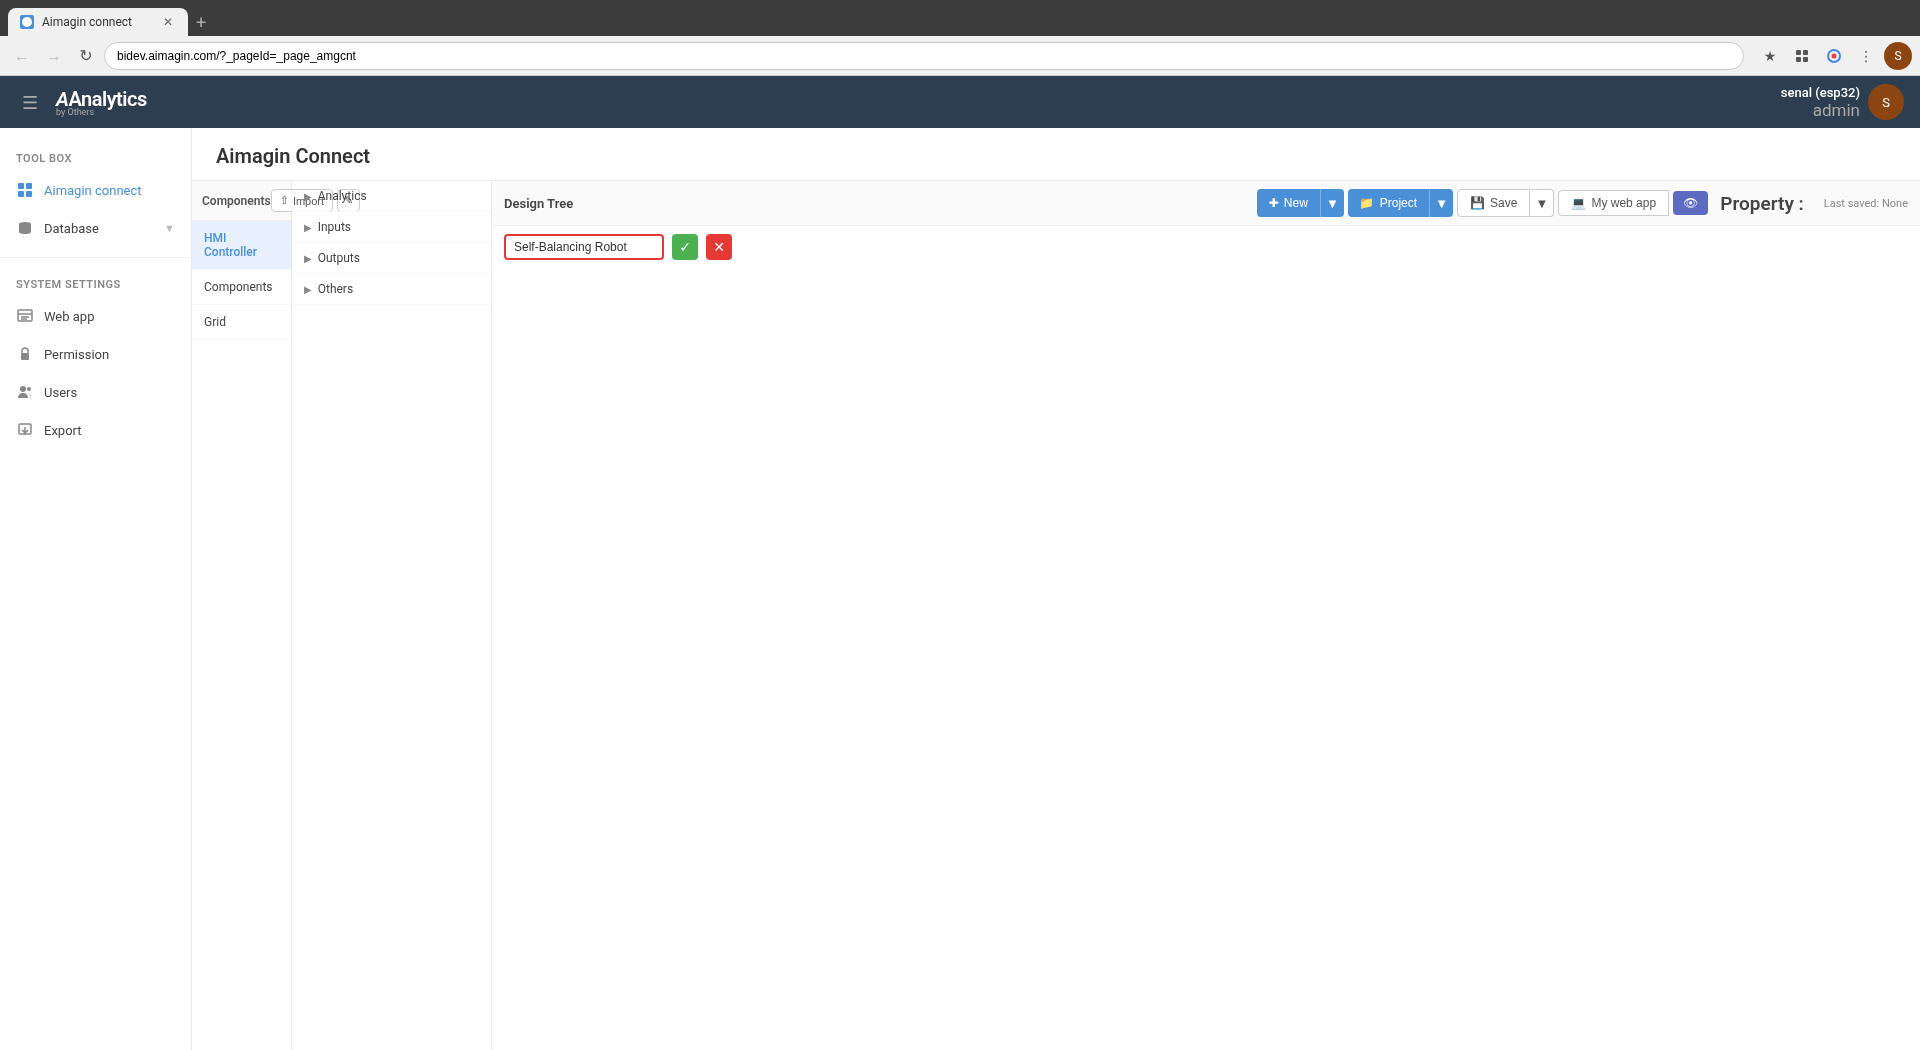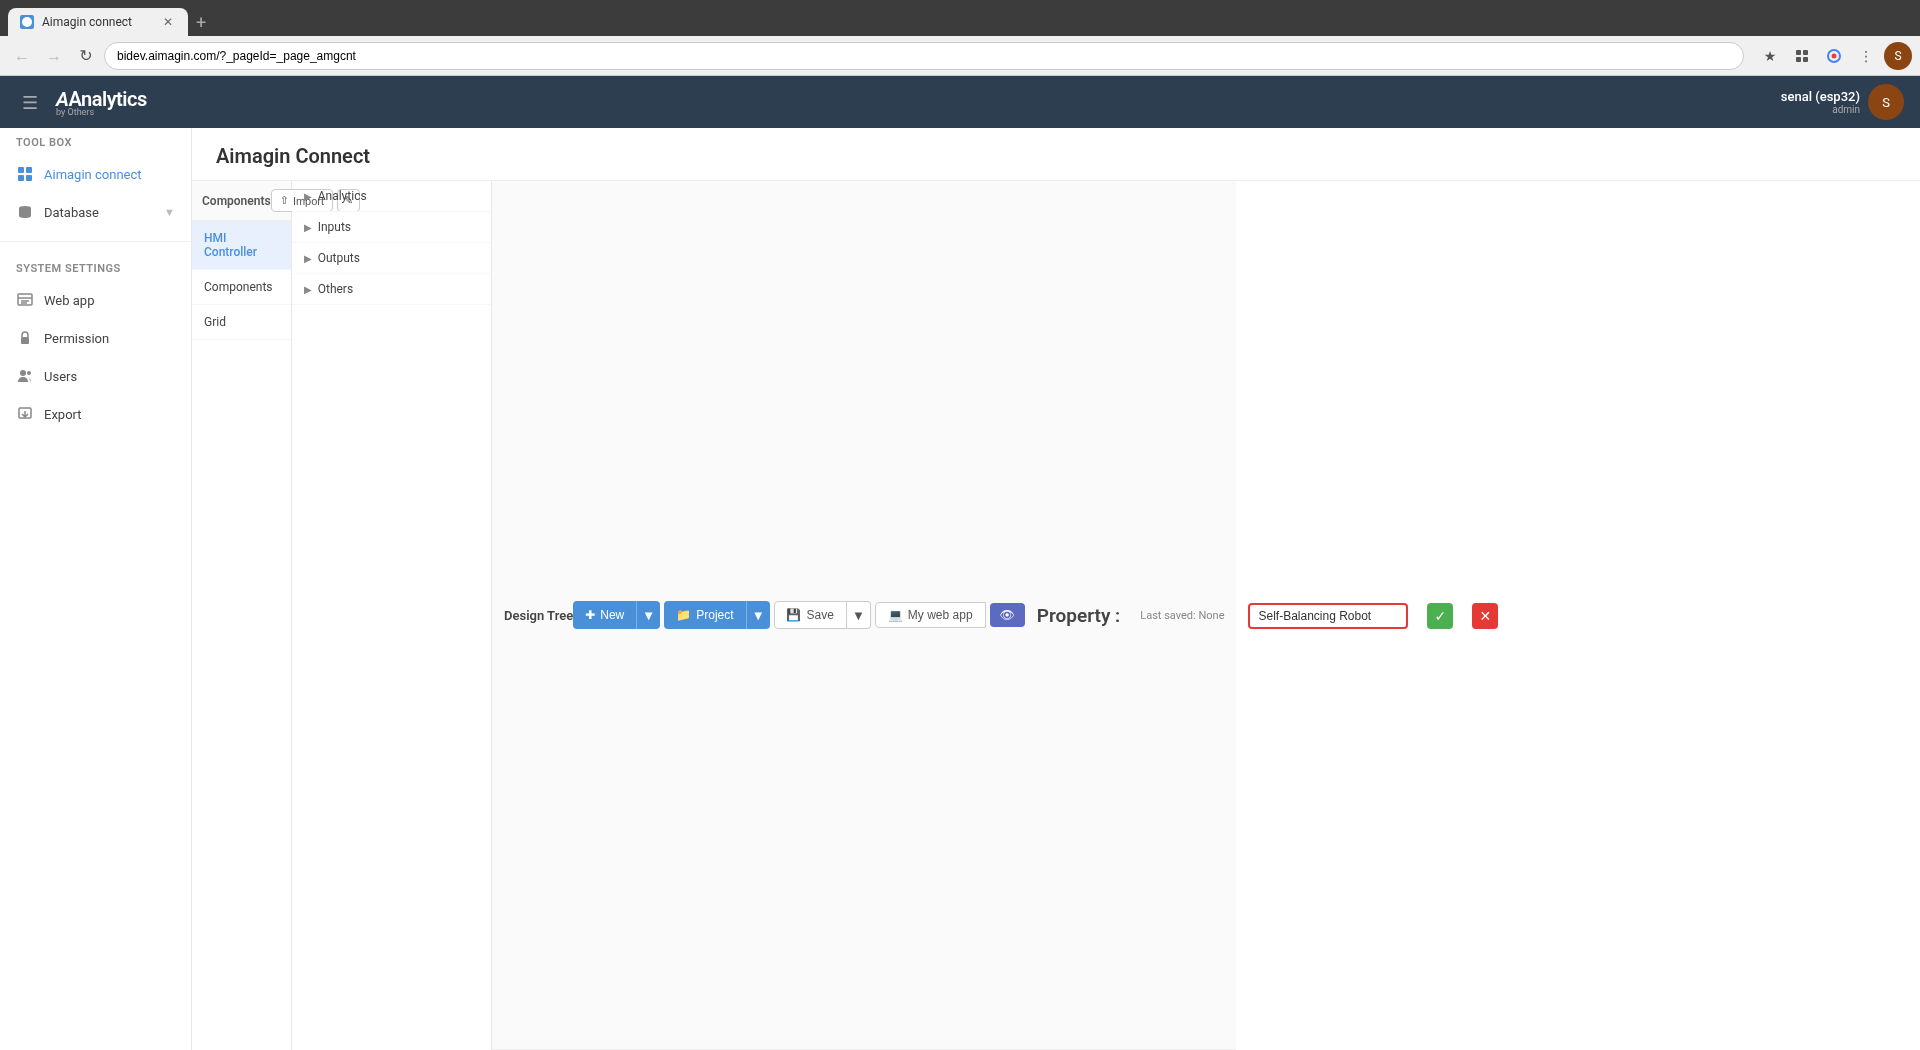--- a/index.html
+++ b/index.html
@@ -27,27 +27,27 @@
     
     .top-nav { background: #2c3e50; height: 52px; display: flex; align-items: center; padding: 0 16px; gap: 12px; }
     .hamburger { color: #aaa; cursor: pointer; font-size: 18px; width: 28px; text-align: center; }
     .logo-text { color: white; font-size: 20px; font-weight: 600; letter-spacing: -0.5px; }
     .logo-sub { color: #aaa; font-size: 9px; display: block; margin-top: -4px; }
     .logo-a { font-style: italic; }
     .top-nav-right { margin-left: auto; display: flex; align-items: center; gap: 8px; justify-content: space-between; }
     .user-avatar { width: 36px; height: 36px; border-radius: 50%; background: #8B4513; display: flex; align-items: center; justify-content: center; color: white; font-size: 13px; }
     .user-info { color: white; text-align: right; }
     .user-name { font-size: 13px; font-weight: 500; }
-    .user-role { font-size: 10px; color: #aaa; }
+    .user-role { font-size: 17px; color: #aaa; }
 
     
     .main-content { display: flex; flex: 1; overflow: hidden; }
     
     
-    .sidebar { width: 192px; background: white; border-right: 1px solid #e8e8e8; padding: 0 0; display: flex; flex-direction: column; gap: 4px; overflow-y: auto; }
+    .sidebar { width: 192px; background: white; border-right: 1px solid #e8e8e8; padding: 16px 0; display: flex; flex-direction: column; gap: 4px; overflow-y: auto; }
     .sidebar-section-label { font-size: 11px; color: #888; font-weight: 600; padding: 8px 16px 4px; text-transform: uppercase; letter-spacing: 0.5px; }
     .sidebar-item { display: flex; align-items: center; gap: 10px; padding: 8px 16px; cursor: pointer; color: #444; border-radius: 0; transition: background 0.15s; }
     .sidebar-item.active { color: #4a90d9; }
     .sidebar-item-icon { width: 18px; height: 18px; display: flex; align-items: center; justify-content: center; flex-shrink: 0; }
     .sidebar-item-label { font-size: 13px; }
     .sidebar-item-arrow { margin-left: auto; color: #bbb; font-size: 11px; }
     .sidebar-divider { height: 1px; background: #f0f0f0; margin: 8px 0; }
 
     
     .content-area { flex: 1; display: flex; flex-direction: column; overflow: hidden; }
@@ -62,35 +62,35 @@
     .comp-list { display: flex; flex-direction: column; }
     .comp-item { padding: 10px 12px; font-size: 12px; color: #444; cursor: pointer; border-bottom: 1px solid #f5f5f5; }
     .comp-item.active { background: #e8f0fe; color: #4a90d9; font-weight: 500; }
 
     
     .middle-section { width: 200px; border-right: 1px solid #e8e8e8; display: flex; flex-direction: column; }
     .tree-item { display: flex; align-items: center; gap: 6px; padding: 8px 12px; font-size: 12px; color: #444; cursor: pointer; border-bottom: 1px solid #f8f8f8; }
     .tree-arrow { color: #888; font-size: 10px; }
 
     
-    .design-tree-panel { flex: 1; display: flex; flex-direction: row; overflow: hidden; }
+    .design-tree-panel { flex: 1; display: flex; flex-direction: column; overflow: hidden; }
     .design-tree-header { display: flex; align-items: center; justify-content: space-between; padding: 8px 12px; border-bottom: 1px solid #eee; background: #fafafa; }
     .design-tree-title { font-size: 13px; font-weight: 600; color: #444; }
     .design-tree-actions { display: flex; gap: 4px; align-items: center; }
     
     .btn { display: flex; align-items: center; gap: 5px; padding: 5px 12px; border-radius: 4px; font-size: 12px; cursor: pointer; border: none; font-weight: 500; }
     .btn-blue { background: #4a90d9; color: white; }
     .btn-outline { background: white; color: #555; border: 1px solid #ccc; }
     .btn-dropdown { width: 24px; height: 28px; display: flex; align-items: center; justify-content: center; border-left: 1px solid rgba(255,255,255,0.3); background: #4a90d9; color: white; cursor: pointer; border-radius: 0 4px 4px 0; }
     .btn-group { display: flex; }
     .btn-group .btn { border-radius: 4px 0 0 4px; }
     .btn-dropdown-outline { width: 24px; height: 28px; display: flex; align-items: center; justify-content: center; border: 1px solid #ccc; border-left: none; background: white; color: #555; cursor: pointer; border-radius: 0 4px 4px 0; }
 
     
-    .name-input-row { display: flex; align-items: center; gap: 19px; padding: 8px 12px; }
+    .name-input-row { display: flex; align-items: center; gap: 8px; padding: 8px 12px; }
     .name-input-field { border: 2px solid #e53935; border-radius: 4px; padding: 4px 8px; font-size: 12px; outline: none; color: #333; width: 160px; }
     .confirm-btn { background: #4caf50; color: white; border: none; border-radius: 4px; width: 26px; height: 26px; display: flex; align-items: center; justify-content: center; cursor: pointer; font-size: 14px; }
     .cancel-btn { background: #e53935; color: white; border: none; border-radius: 4px; width: 26px; height: 26px; display: flex; align-items: center; justify-content: center; cursor: pointer; font-size: 14px; }
 
     
     .footer { background: white; border-top: 1px solid #eee; padding: 6px 16px; text-align: right; font-size: 11px; color: #888; }
 
     
     .design-tree-content { flex: 1; background: white; }
 

